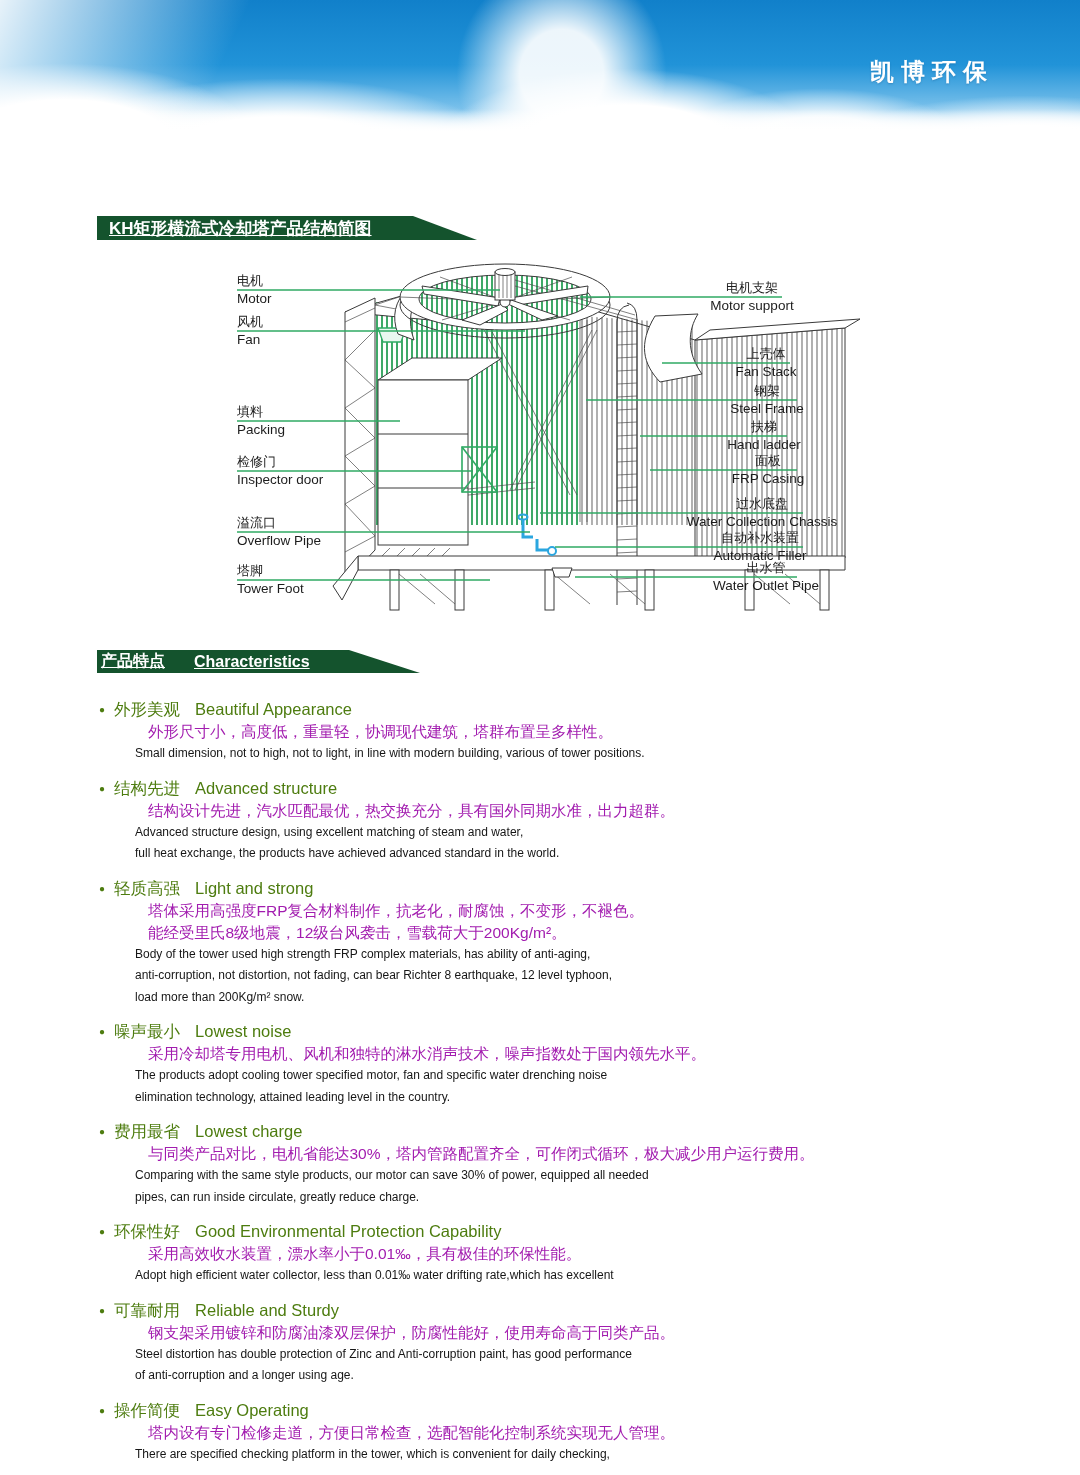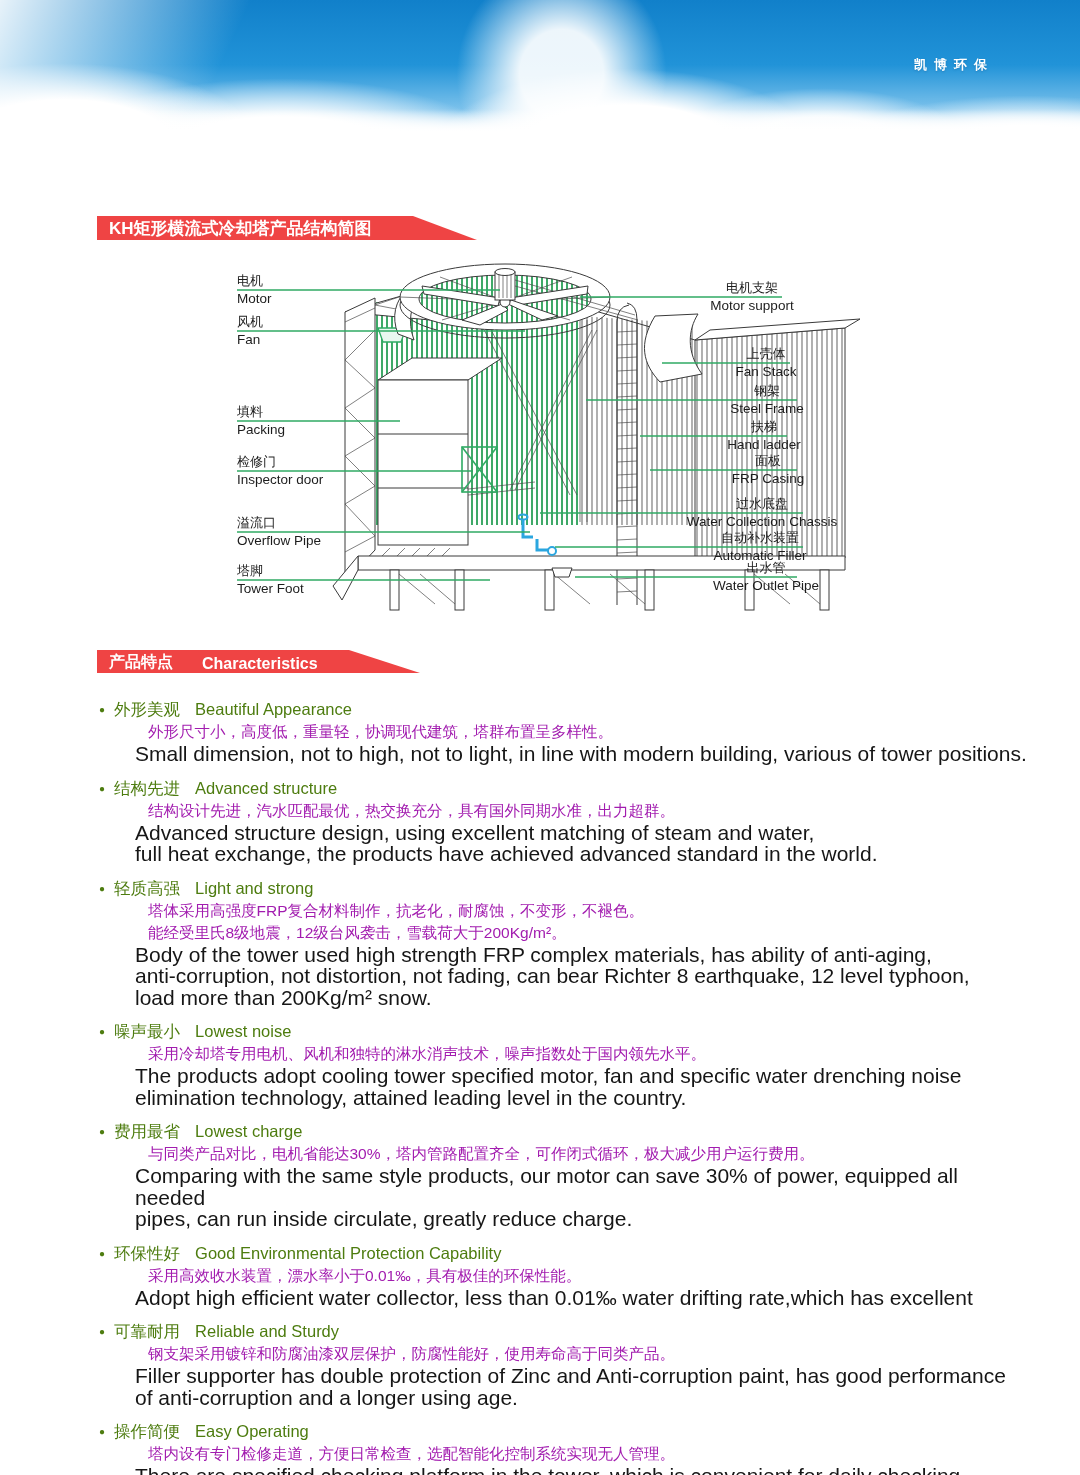--- a/index.html
+++ b/index.html
@@ -21,55 +21,55 @@
       radial-gradient(ellipse 220px 90px at 76% 112%, rgba(255,255,255,.92) 38%, rgba(255,255,255,0) 70%),
       radial-gradient(ellipse 300px 95px at 95% 120%, #ffffff 38%, rgba(255,255,255,0) 70%),
       linear-gradient(180deg, #1180ca 0%, #2193d8 48%, #7ec3ec 82%, #ffffff 100%);
   }
   .sky::after {
     content:""; position:absolute; left:0; bottom:0; width:100%; height:26px;
     background:linear-gradient(180deg, rgba(255,255,255,0), #ffffff 85%);
   }
   .brand {
     position:absolute; right:86px; top:56px;
-    color:#ffffff; font-size:13px; font-weight:bold; letter-spacing:7px;
+    color:#ffffff; font-size:24px; font-weight:bold; letter-spacing:7px;
     text-shadow:0 1px 2px rgba(0,60,110,.25);
   }
   
   .banner {
-    position:absolute; background:#ef4444; color:#fff; font-weight:bold;
-    display:flex; align-items:flex-end;
+    position:absolute; background:#14532d; color:#fff; font-weight:bold;
+    display:flex; align-items:center;text-decoration:underline;
   }
   .banner1 {
     left:97px; top:216px; width:380px; height:24px; font-size:17px;
     clip-path:polygon(0 0, 316px 0, 380px 24px, 0 24px);
     padding-left:12px;
   }
   .banner2 {
     left:97px; top:650px; width:323px; height:23px; font-size:16px;
     clip-path:polygon(0 0, 252px 0, 323px 23px, 0 23px);
-    padding-left:12px;
+    padding-left:4px;
   }
   .banner2 .en { margin-left:29px; }
   
   .diagram { position:absolute; left:90px; top:260px; }
   .diagram text { font-size:13px; fill:#1c1c1c; }
   .diagram text.en { font-size:13.5px; }
   .dline { stroke:#2faa63; stroke-width:1.5; }
   .ink   { stroke:#3a3a3a; stroke-width:1; fill:none; }
   .inkf  { stroke:#3a3a3a; stroke-width:1; fill:#ffffff; }
   .thin  { stroke:#4a4a4a; stroke-width:.7; fill:none; }
   
   .features { position:absolute; left:99px; top:698px; width:930px; }
   .sec { margin-bottom:12px; }
   .sec-head { color:#4d7c0f; font-size:16.5px; line-height:23px; }
   .sec-head .dot { font-size:10px; vertical-align:2px; margin-right:9px; }
   .sec-head .en { margin-left:15px; }
   .zh-line { margin-left:49px; font-size:15.5px; line-height:22px; color:#a21caf; }
-  .en-line { margin-left:36px; font-size:21px; line-height:21.5px; color:#161616; }
+  .en-line { margin-left:36px; font-size:12px; line-height:21.5px; color:#161616; }
 </style>
 </head>
 <body>
 
 <div class="page">
 
   <div class="sky">
     <div class="brand">凯博环保</div>
   </div>
 
@@ -339,21 +339,21 @@
 
     <div class="sec">
       <div class="sec-head"><span class="dot">●</span><span>环保性好</span><span class="en">Good Environmental Protection Capability</span></div>
       <div class="zh-line">采用高效收水装置，漂水率小于0.01‰，具有极佳的环保性能。</div>
       <div class="en-line">Adopt high efficient water collector, less than 0.01‰ water drifting rate,which has excellent</div>
     </div>
 
     <div class="sec">
       <div class="sec-head"><span class="dot">●</span><span>可靠耐用</span><span class="en">Reliable and Sturdy</span></div>
       <div class="zh-line">钢支架采用镀锌和防腐油漆双层保护，防腐性能好，使用寿命高于同类产品。</div>
-      <div class="en-line">Filler supporter has double protection of Zinc and Anti-corruption paint, has good performance</div>
+      <div class="en-line">Steel distortion has double protection of Zinc and Anti-corruption paint, has good performance</div>
       <div class="en-line">of anti-corruption and a longer using age.</div>
     </div>
 
     <div class="sec">
       <div class="sec-head"><span class="dot">●</span><span>操作简便</span><span class="en">Easy Operating</span></div>
       <div class="zh-line">塔内设有专门检修走道，方便日常检查，选配智能化控制系统实现无人管理。</div>
       <div class="en-line">There are specified checking platform in the tower, which is convenient for daily checking,</div>
 
     </div>
 

